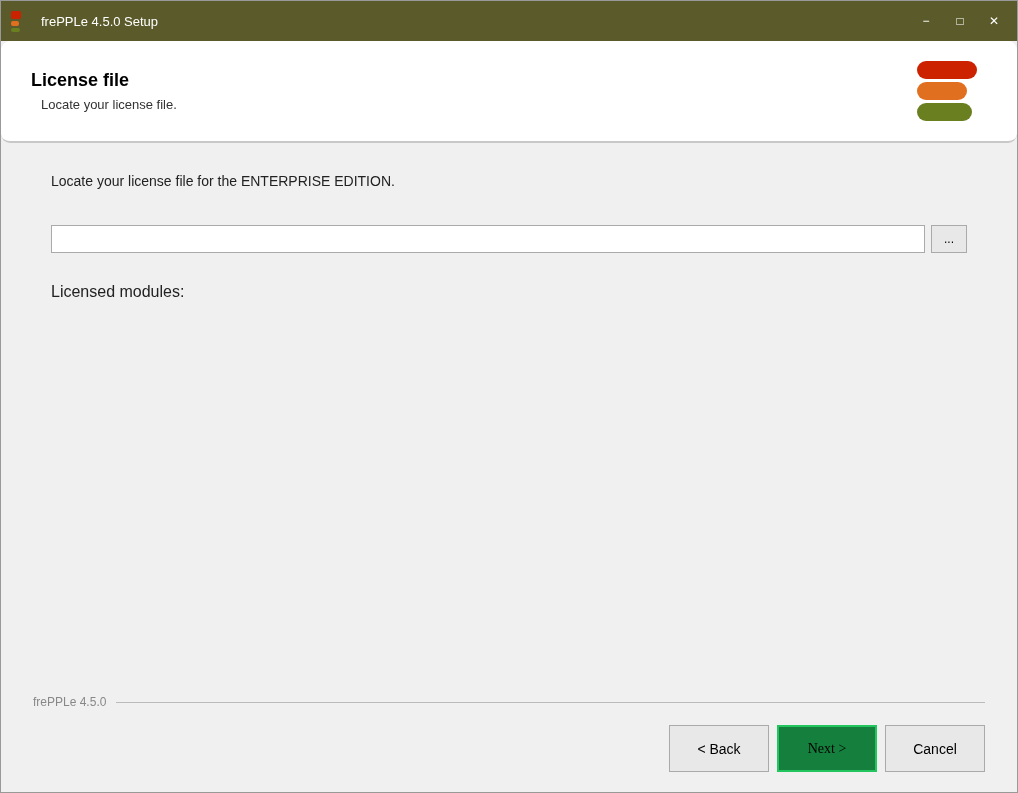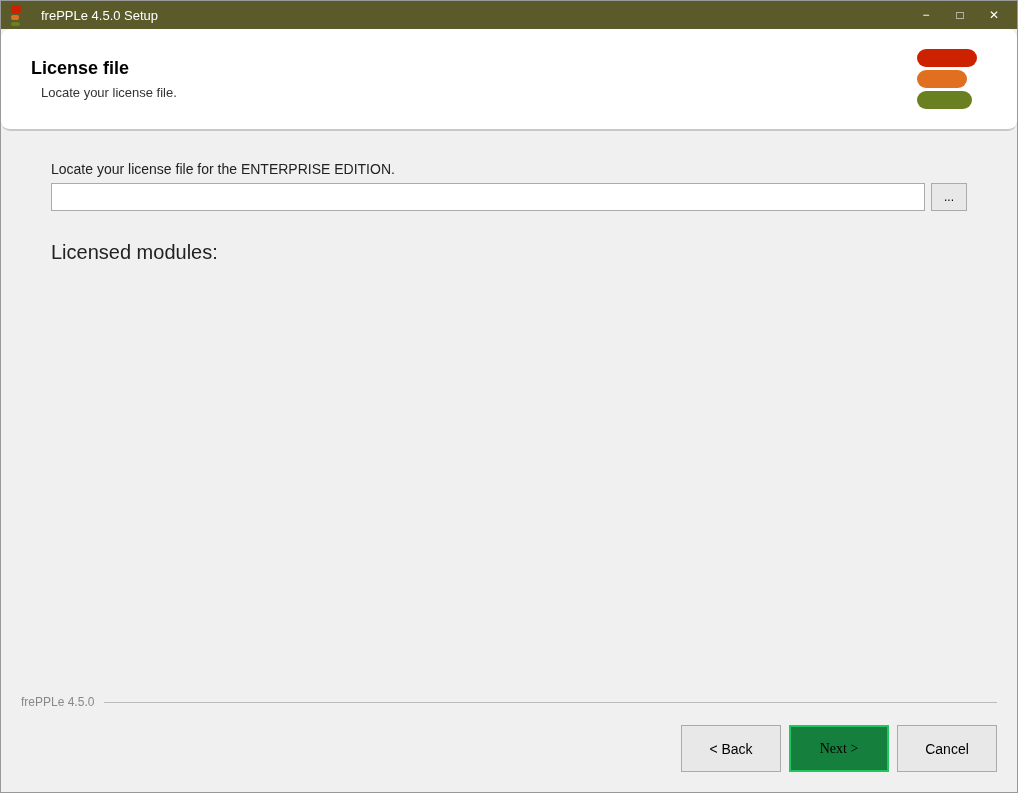--- a/index.html
+++ b/index.html
@@ -18,21 +18,21 @@
       height: 793px;
       background: #f0f0f0;
       border: 1px solid #999;
       display: flex;
       flex-direction: column;
       box-shadow: 2px 2px 10px rgba(0,0,0,0.5);
     }
     
     .titlebar {
       background: #5a5a2a;
-      height: 28px;
+      height: 40px;
       display: flex;
       align-items: center;
       padding: 0 8px;
       color: white;
       flex-shrink: 0;
     }
     .titlebar-icon {
       width: 24px;
       height: 24px;
       margin-right: 8px;
@@ -98,21 +98,21 @@
 
     
     .content {
       flex: 1;
       padding: 30px 50px;
       background: #f0f0f0;
     }
     .locate-text {
       font-size: 14px;
       color: #222;
-      margin-bottom: 6px;
+      margin-bottom: 36px;
     }
     .file-input-row {
       display: flex;
       align-items: center;
       gap: 6px;
       margin-bottom: 30px;
     }
     .file-input {
       flex: 1;
       height: 28px;
@@ -126,21 +126,21 @@
       height: 28px;
       background: #e8e8e8;
       border: 1px solid #aaa;
       cursor: pointer;
       font-size: 12px;
       display: flex;
       align-items: center;
       justify-content: center;
     }
     .modules-label {
-      font-size: 20px;
+      font-size: 16px;
       color: #222;
       margin-bottom: 0;
     }
     .module-item {
       display: flex;
       align-items: center;
       margin-bottom: 14px;
       gap: 8px;
     }
     .module-checkbox {
@@ -167,21 +167,21 @@
       font-size: 14px;
       color: #222;
     }
     .module-label.dotted {
       border-bottom: 1px dotted #555;
     }
 
     
     .footer {
       flex-shrink: 0;
-      padding: 10px 20px 20px;
+      padding: 10px 32px 20px;
       background: #f0f0f0;
     }
     .footer-version-row {
       display: flex;
       align-items: center;
       gap: 10px;
       margin-bottom: 16px;
     }
     .footer-version {
       font-size: 12px;

